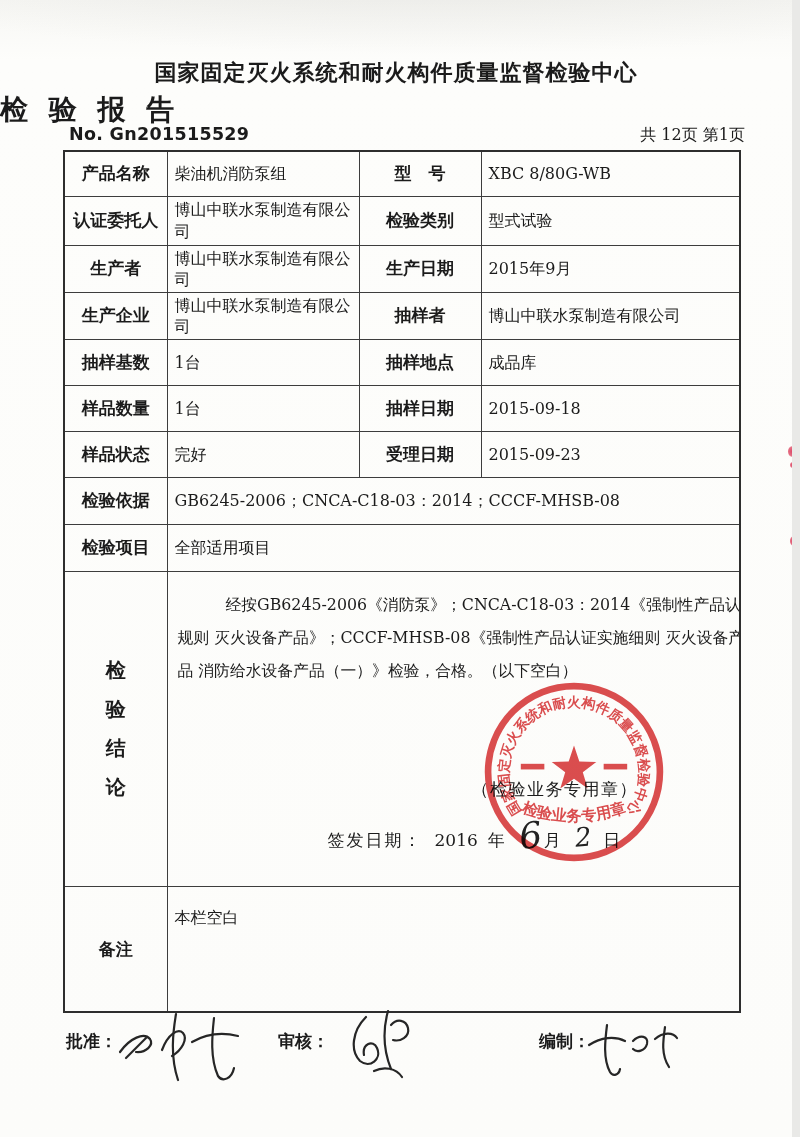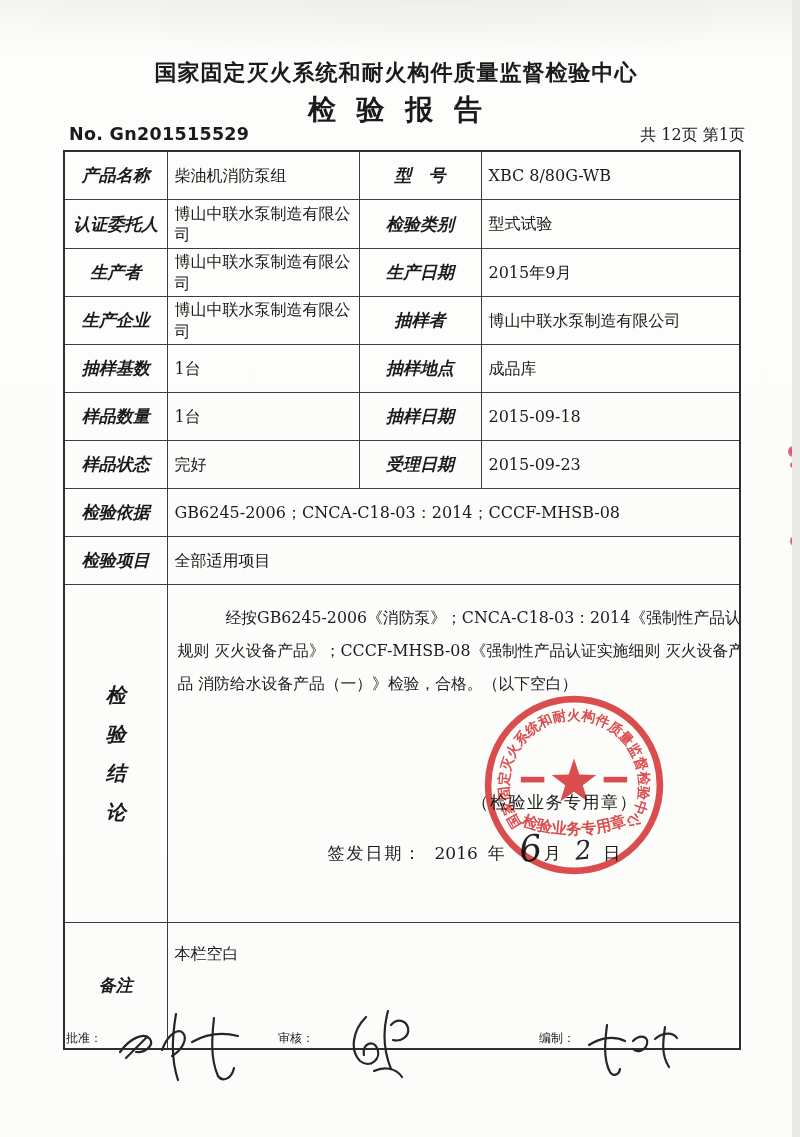--- a/index.html
+++ b/index.html
@@ -14,43 +14,42 @@
     background:
       radial-gradient(900px 120px at 55% -30px, rgba(190,190,185,.25), rgba(0,0,0,0) 70%),
       linear-gradient(180deg,#f7f7f4 0px,#fdfdfb 60px,#fcfcfa 100%);
   }
   .org-title{
     position:absolute;top:58px;left:0;width:100%;
     text-align:center;font-size:22px;font-weight:bold;letter-spacing:1px;
   }
   .report-title{
     position:absolute;top:91px;left:0;width:100%;
-    text-align:center;font-size:28px;font-weight:bold;
+    font-size:28px;font-weight:bold;
     word-spacing:7px;letter-spacing:2px;
   }
   .no-line{
     position:absolute;top:124px;left:69px;width:676px;
     display:flex;justify-content:space-between;align-items:baseline;
   }
   .report-no{font-weight:bold;font-size:17.5px;letter-spacing:.3px;}
   .page-info{font-family:"DejaVu Serif","Liberation Serif",serif;font-size:16px;font-weight:normal;}
 
   table.report{
     position:absolute;left:63px;top:150px;width:676px;
     border-collapse:collapse;table-layout:fixed;
     border:2px solid #2e2e2e;
   }
   table.report th, table.report td{
     border:1px solid #3d3d3d;overflow:hidden;
   }
   table.report th{
     font-family:"DejaVu Sans","Liberation Sans",sans-serif;
     font-weight:bold;font-size:17px;text-align:center;vertical-align:middle;
-    padding:12px 2px;
-    font-style:italic;
+    padding:0 2px;
   }
   table.report td{
     font-family:"DejaVu Serif","Liberation Serif",serif;
     font-size:16px;text-align:left;vertical-align:middle;
     padding:2px 4px 2px 7px;line-height:1.32;
   }
   .concl-cell{padding:0 !important;position:relative;vertical-align:top !important;}
   .concl-text{padding:16px 10px 0 10px;}
   .concl-line{
     font-family:"DejaVu Serif","Liberation Serif",serif;
@@ -81,21 +80,21 @@
   }
   .issue-line .lbl{letter-spacing:2px;}
   .sp12{margin-left:12px;} .sp10{margin-left:10px;} .sp6{margin-left:6px;}
   .hw{
     font-family:"DejaVu Serif","Liberation Serif",serif;font-style:italic;
     display:inline-block;color:#222;
   }
   .hw-month{font-size:36px;transform:rotate(-7deg) translateY(2px);margin-left:14px;margin-right:-4px;}
   .hw-day{font-size:26px;transform:rotate(-5deg);margin-left:14px;}
 
-  .footer-label{position:absolute;font-weight:normal;font-size:12px;}
+  .footer-label{position:absolute;font-weight:bold;font-size:17px;}
   .fl-approve{left:66px;top:1030px;}
   .fl-review{left:278px;top:1030px;}
   .fl-prepare{left:539px;top:1030px;}
   .sig{position:absolute;}
   .sig path{stroke:#262626;stroke-width:2.2;fill:none;stroke-linecap:round;}
   .sig1{left:110px;top:1006px;}
   .sig2{left:336px;top:1003px;}
   .sig3{left:583px;top:1015px;}
 
   .red-speck{position:absolute;background:radial-gradient(circle,#d6264d 0%,#e0566f 60%,rgba(224,86,111,0) 100%);border-radius:50%;opacity:.85;}

